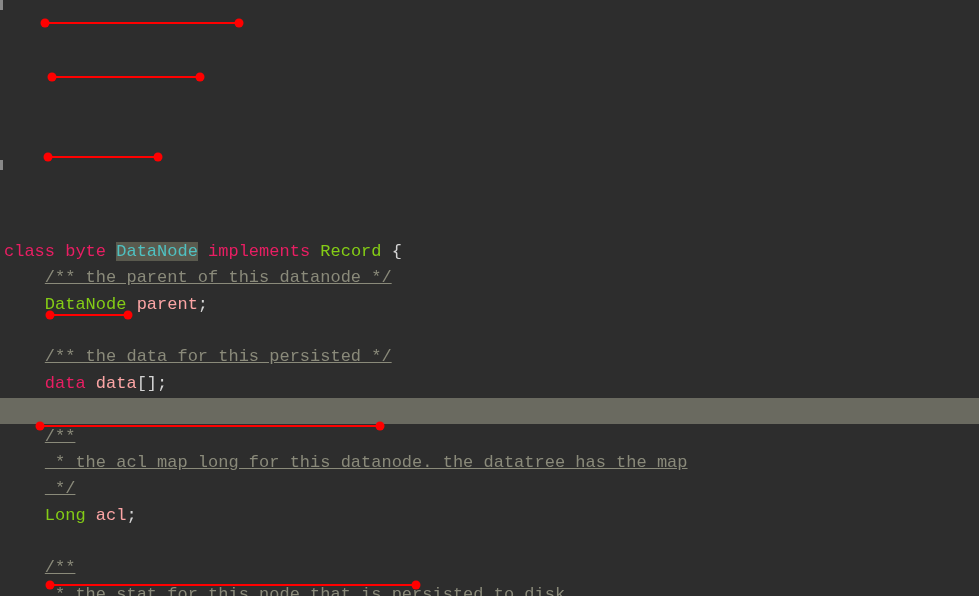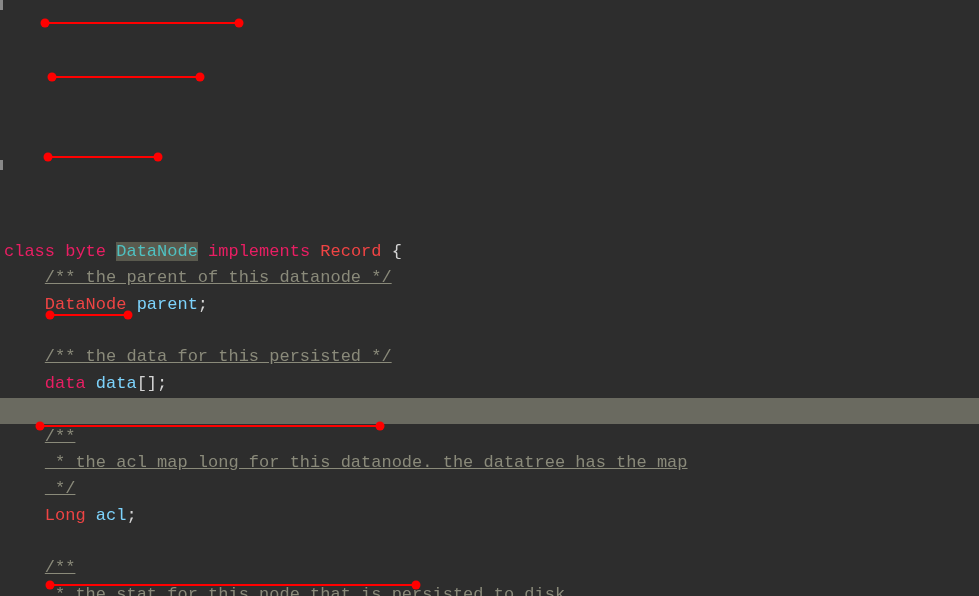--- a/index.html
+++ b/index.html
@@ -10,22 +10,22 @@
     line-height: 1.55;
     color: #d4d4d4;
     width: 979px;
     height: 596px;
     overflow: hidden;
     padding: 2px 0 0 4px;
     white-space: pre;
     position: relative;
   }
   .kw { color: #e91e63; }
-  .type { color: #ef4444; }
-  .ident { color: #7dd3fc; margin-top: 40px; }
+  .type { color: #84cc16; }
+  .ident { color: #fca5a5; margin-top: 40px; }
   .comment { color: #8a8a7a; text-decoration: underline; }
   .punct { color: #d4d4d4; }
   .sel { background: #5a5a4e; color: #4fc1c1; }
   .hl-line {
     position: absolute;
     left: 0;
     right: 0;
     background: #6a6a60;
     height: 26px;
     z-index: 0;

